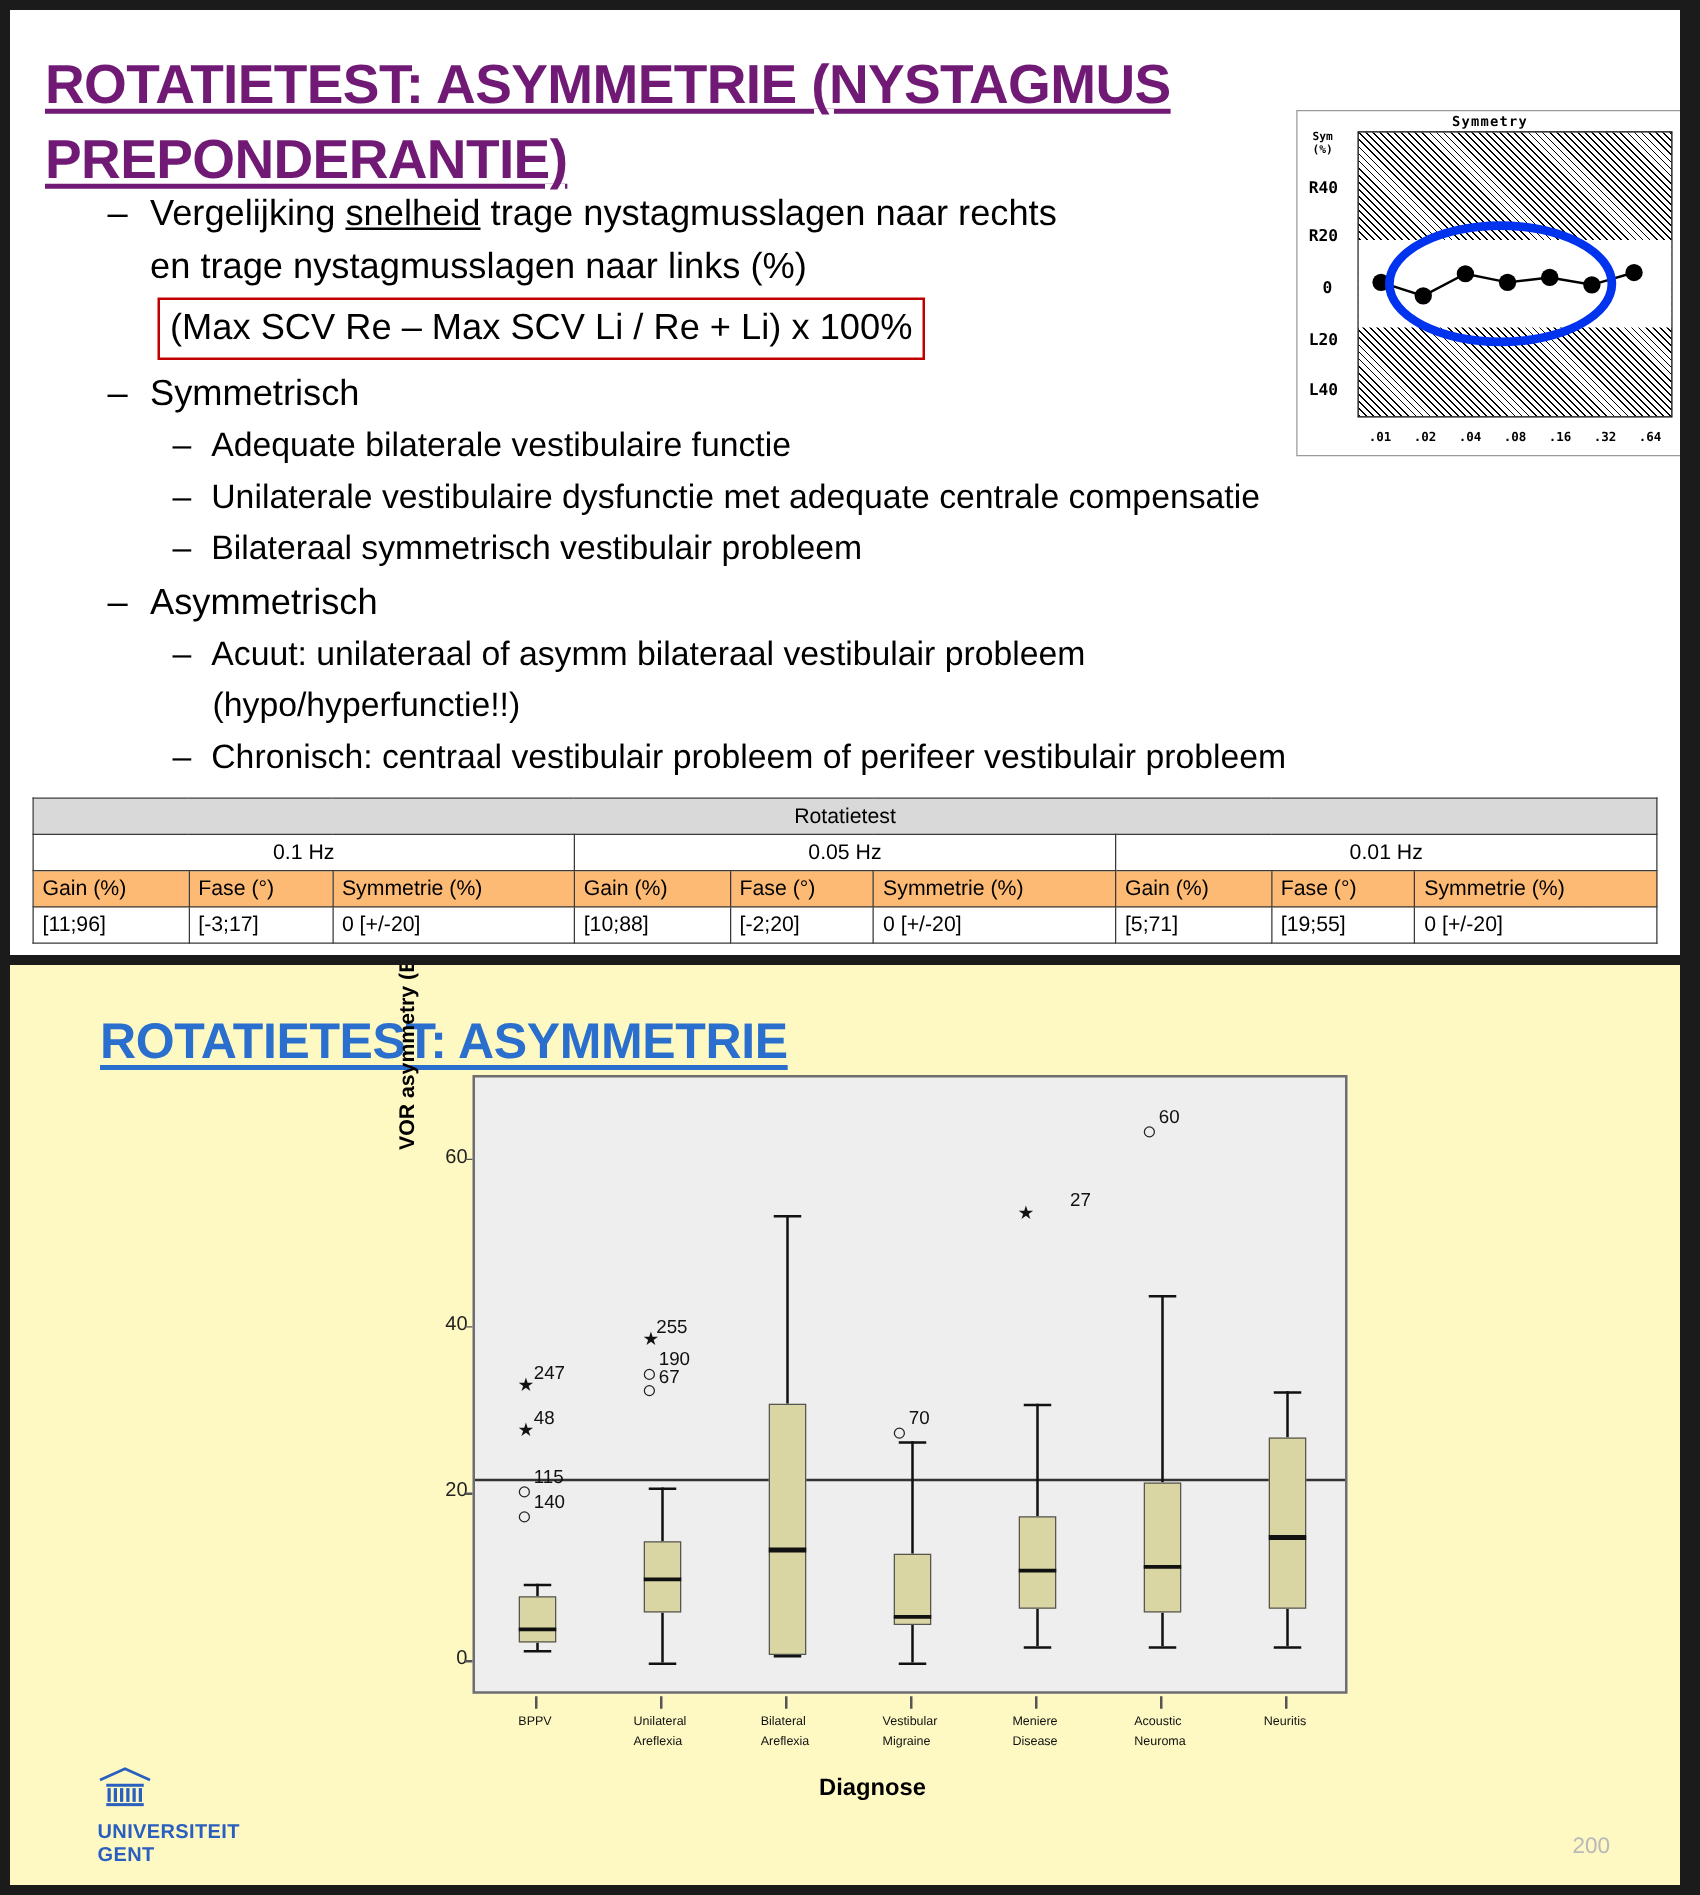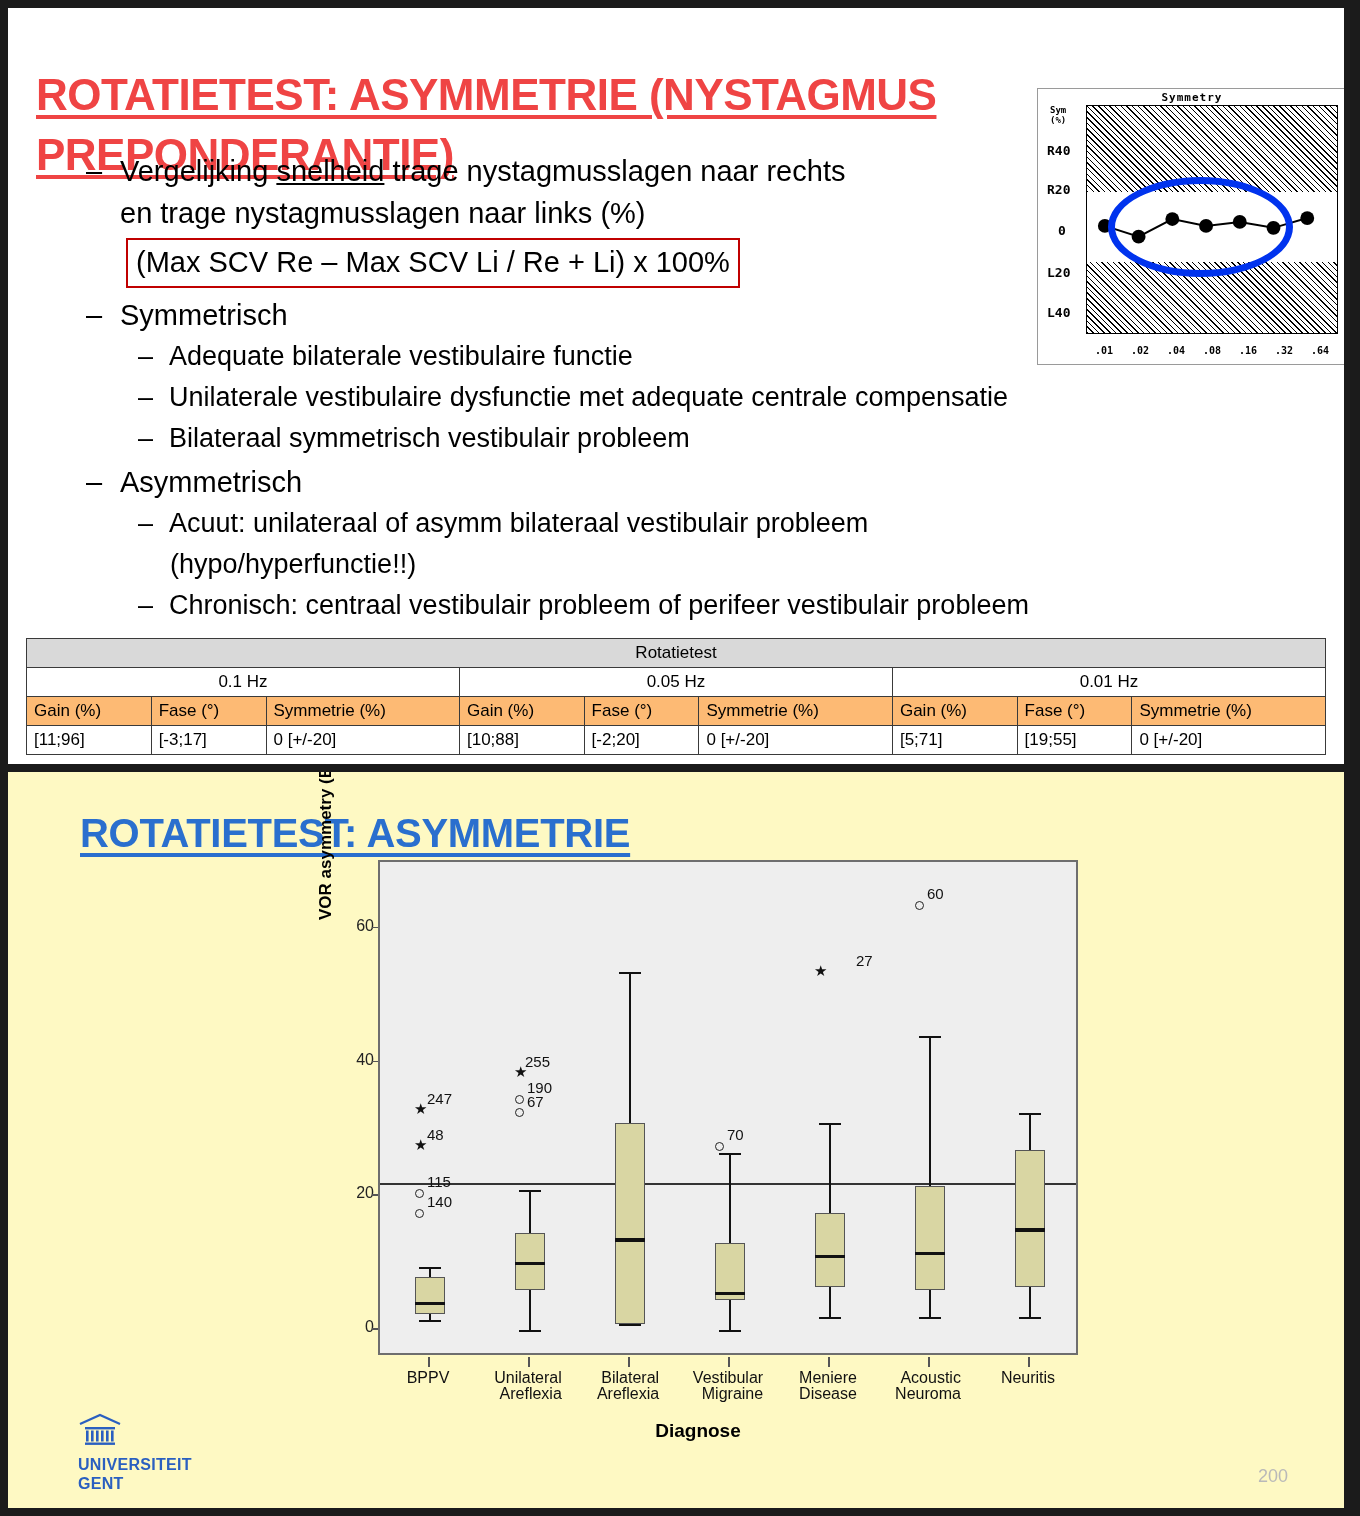--- a/index.html
+++ b/index.html
@@ -13,22 +13,22 @@
   .deck { width:1360px; height:1516px; background:#1b1b1b; position:relative; }
 
   
   .slide1 {
     position:absolute; left:8px; top:8px;
     width:1336px; height:756px;
     background:#ffffff;
     overflow:hidden;
   }
   .s1-title {
-    position:absolute; left:28px; top:28px; width:1160px;
-    color:#ef4444;
+    position:absolute; left:28px; top:1px; width:1160px;
+    color:#701a75;
     font-family:"Liberation Sans", sans-serif;
     font-weight:bold;
     font-size:44px;
     line-height:60px;
     letter-spacing:-0.5px;
   }
   .s1-title u { text-decoration:underline; text-underline-offset:5px; text-decoration-thickness:4px; }
 
   .body1 {
     position:absolute; left:78px; top:140px; width:1230px;
@@ -157,21 +157,21 @@
     position:absolute; width:9px; height:9px; border:1.6px solid #222;
     border-radius:50%; background:transparent;
   }
   .outs {
     position:absolute; font-size:17px; line-height:9px; color:#111;
   }
   .olab { position:absolute; font-size:15px; color:#111; white-space:nowrap; }
 
   .xtick { position:absolute; width:1.6px; height:10px; background:#555; }
   .xlab {
-    position:absolute; text-align:right; font-size:16px; color:#111;
+    position:absolute; text-align:left; font-size:10px; color:#111;
     line-height:16px; white-space:nowrap; transform:translateX(-50%);
   }
   .xtitle {
     position:absolute; left:0; right:0; text-align:center;
     font-size:19px; font-weight:bold; color:#000;
   }
 
   .ugent { position:absolute; left:78px; top:1413px; width:140px; color:#2a5fc0; }
   .ugent .name { font-size:16px; font-weight:bold; line-height:19px; letter-spacing:0.3px; margin-top:4px;}
   .pnum2 { position:absolute; right:72px; top:1466px; color:#b9b9b9; font-size:18px; }

